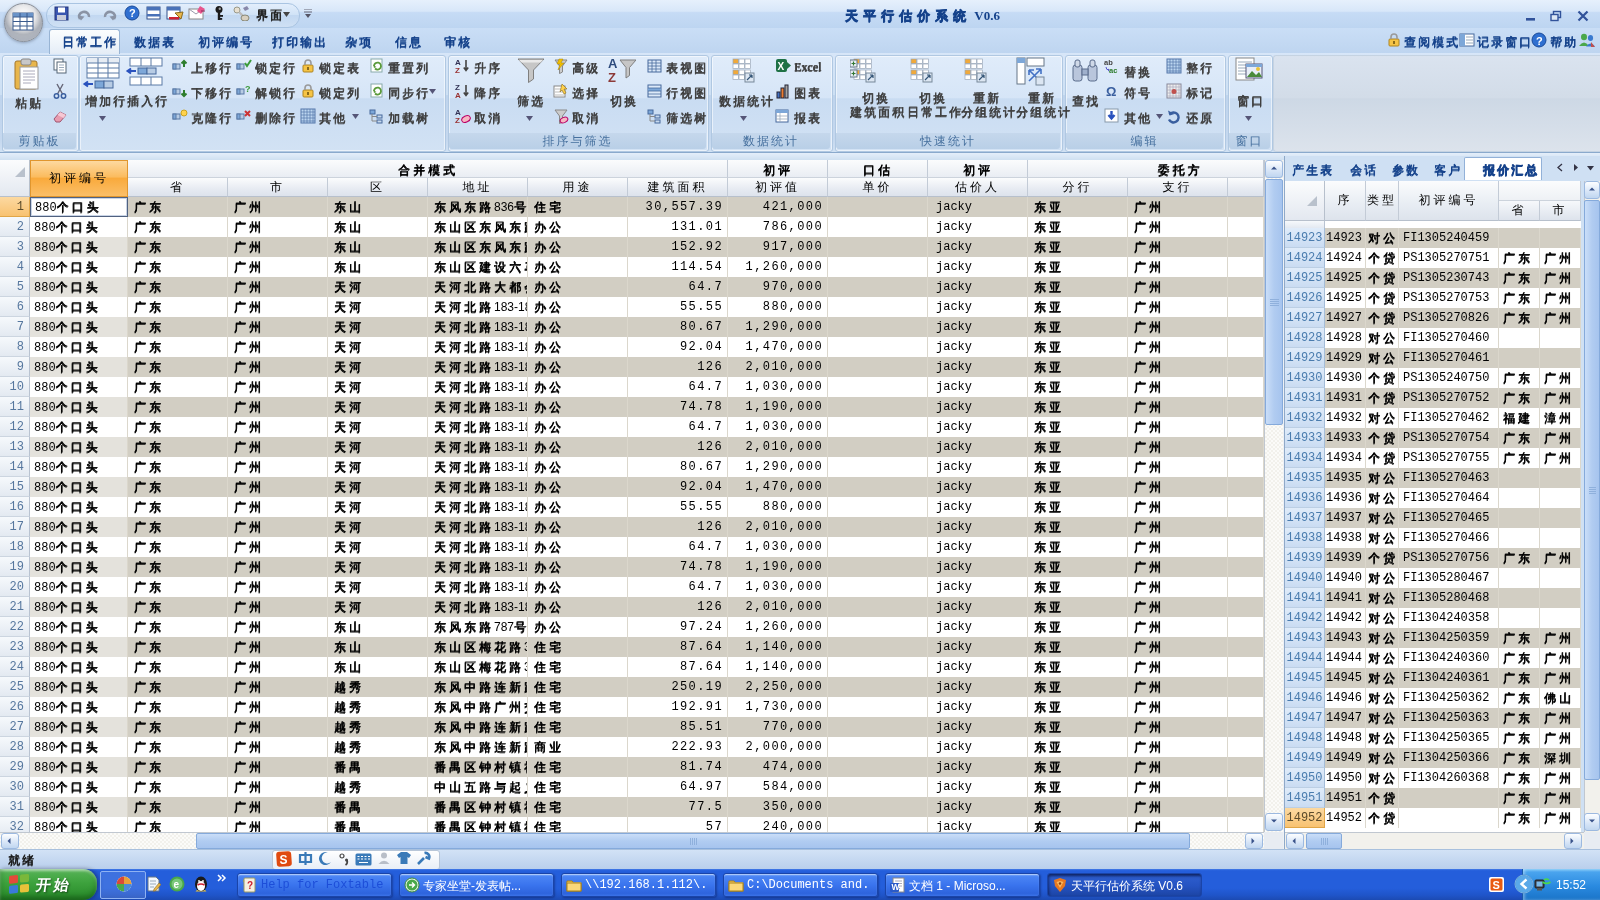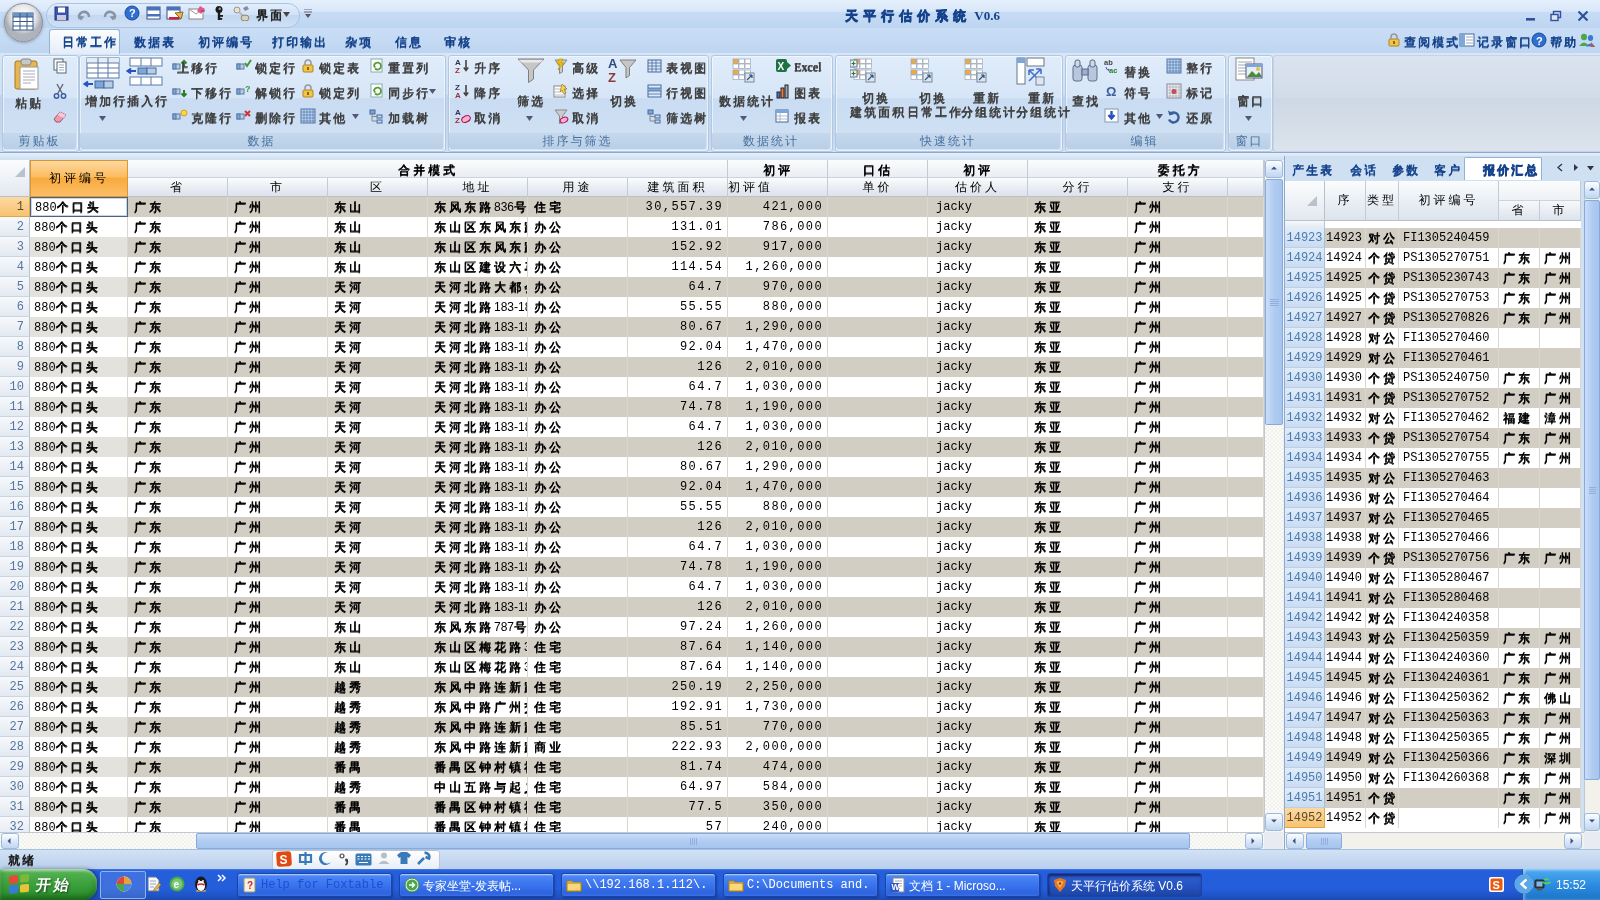--- a/index.html
+++ b/index.html
@@ -125,21 +125,20 @@
       <ellipse cx="12.5" cy="6" rx="2.6" ry="2.9" fill="#3a7ad0"></ellipse>
       <path d="M8 14.5 q4.5 -6 9 0 z" fill="#3a7ad0"></path>
       <path d="M13 10 l4 5 h-4 z" fill="#c0504d"></path>
     </svg>
 <div class="a" style="left:0;top:53px;width:1600px;height:99px;background:linear-gradient(#d7e6f8 0%,#cde0f4 42%,#bfd4ed 43%,#c5d8ef 88%,#d0e1f3 100%);border-bottom:1px solid #8aa9cc"></div>
 <div class="a" style="left:1273px;top:55px;width:326px;height:95px;border:1px solid #c5d3e2;border-right:none;border-radius:3px 0 0 3px;background:linear-gradient(#dae3ef 0%,#d2dce8 44%,#cdd8e5 45%,#dce3ec 100%)"></div>
 <div class="a" style="left:0;top:153px;width:1600px;height:7px;background:linear-gradient(#e4eefa,#cfe0f1);border-bottom:1px solid #93b2d4"></div>
 <div class="a" style="left:2px;top:55px;width:75px;height:95px;border:1px solid #b0c8e2;border-radius:3px;background:linear-gradient(#e0ecfa 0%,#d6e5f7 44%,#c9dcf2 45%,#d2e2f4 100%);box-shadow:inset 0 0 0 1px rgba(255,255,255,.55)"></div>
 <div class="a" style="left:3px;top:133px;width:73px;height:16px;background:linear-gradient(#c5d7ec,#b9cfe7);border-radius:0 0 3px 3px;text-align:center;color:#46709e;line-height:16px;letter-spacing:2px;overflow:hidden">剪贴板</div>
 <div class="a" style="left:79px;top:55px;width:365px;height:95px;border:1px solid #b0c8e2;border-radius:3px;background:linear-gradient(#e0ecfa 0%,#d6e5f7 44%,#c9dcf2 45%,#d2e2f4 100%);box-shadow:inset 0 0 0 1px rgba(255,255,255,.55)"></div>
-<div class="a" style="left:80px;top:133px;width:363px;height:16px;background:linear-gradient(#c5d7ec,#b9cfe7);border-radius:0 0 3px 3px;text-align:center;color:#46709e;line-height:16px;letter-spacing:2px;overflow:hidden">数据</div>
 <div class="a" style="left:448px;top:55px;width:259px;height:95px;border:1px solid #b0c8e2;border-radius:3px;background:linear-gradient(#e0ecfa 0%,#d6e5f7 44%,#c9dcf2 45%,#d2e2f4 100%);box-shadow:inset 0 0 0 1px rgba(255,255,255,.55)"></div>
 <div class="a" style="left:449px;top:133px;width:257px;height:16px;background:linear-gradient(#c5d7ec,#b9cfe7);border-radius:0 0 3px 3px;text-align:center;color:#46709e;line-height:16px;letter-spacing:2px;overflow:hidden">排序与筛选</div>
 <div class="a" style="left:711px;top:55px;width:120px;height:95px;border:1px solid #b0c8e2;border-radius:3px;background:linear-gradient(#e0ecfa 0%,#d6e5f7 44%,#c9dcf2 45%,#d2e2f4 100%);box-shadow:inset 0 0 0 1px rgba(255,255,255,.55)"></div>
 <div class="a" style="left:712px;top:133px;width:118px;height:16px;background:linear-gradient(#c5d7ec,#b9cfe7);border-radius:0 0 3px 3px;text-align:center;color:#46709e;line-height:16px;letter-spacing:2px;overflow:hidden">数据统计</div>
 <div class="a" style="left:835px;top:55px;width:226px;height:95px;border:1px solid #b0c8e2;border-radius:3px;background:linear-gradient(#e0ecfa 0%,#d6e5f7 44%,#c9dcf2 45%,#d2e2f4 100%);box-shadow:inset 0 0 0 1px rgba(255,255,255,.55)"></div>
 <div class="a" style="left:836px;top:133px;width:224px;height:16px;background:linear-gradient(#c5d7ec,#b9cfe7);border-radius:0 0 3px 3px;text-align:center;color:#46709e;line-height:16px;letter-spacing:2px;overflow:hidden">快速统计</div>
 <div class="a" style="left:1065px;top:55px;width:159px;height:95px;border:1px solid #b0c8e2;border-radius:3px;background:linear-gradient(#e0ecfa 0%,#d6e5f7 44%,#c9dcf2 45%,#d2e2f4 100%);box-shadow:inset 0 0 0 1px rgba(255,255,255,.55)"></div>
 <div class="a" style="left:1066px;top:133px;width:157px;height:16px;background:linear-gradient(#c5d7ec,#b9cfe7);border-radius:0 0 3px 3px;text-align:center;color:#46709e;line-height:16px;letter-spacing:2px;overflow:hidden">编辑</div>
 <div class="a" style="left:1228px;top:55px;width:43px;height:95px;border:1px solid #b0c8e2;border-radius:3px;background:linear-gradient(#e0ecfa 0%,#d6e5f7 44%,#c9dcf2 45%,#d2e2f4 100%);box-shadow:inset 0 0 0 1px rgba(255,255,255,.55)"></div>
 <div class="a" style="left:1229px;top:133px;width:41px;height:16px;background:linear-gradient(#c5d7ec,#b9cfe7);border-radius:0 0 3px 3px;text-align:center;color:#46709e;line-height:16px;letter-spacing:2px;overflow:hidden">窗口</div>
@@ -184,21 +183,21 @@
       <rect x="23" y="11" width="9" height="6" fill="#b8cce4" stroke="#46699c"></rect>
       <rect x="6" y="20" width="32" height="8" fill="#fff" stroke="#5a7aa6"></rect>
       <path d="M17 20 v8 M27 20 v8" stroke="#5a7aa6"></path>
     </svg>
 <div class="a cj2 gbtn" style="left:127px;top:93px">插入行</div>
 <svg class="a" style="left:172px;top:58px" width="16" height="16" viewBox="0 0 16 16">
       <rect x="1" y="6" width="7" height="5" fill="#b8cce4" stroke="#5b7aa6"></rect>
       <rect x="1" y="6" width="3" height="5" fill="#7da7d8" stroke="#5b7aa6"></rect>
       <path d="M12 9V3 M9.5 5.5 L12 3 L14.5 5.5" stroke="#2d7d2d" stroke-width="2" fill="none"></path>
     </svg>
-<div class="a cj2 gbtn" style="left:177px;top:60px">上移行</div>
+<div class="a cj2 gbtn" style="left:191px;top:60px">上移行</div>
 <svg class="a" style="left:172px;top:83px" width="16" height="16" viewBox="0 0 16 16">
       <rect x="1" y="6" width="7" height="5" fill="#b8cce4" stroke="#5b7aa6"></rect>
       <rect x="1" y="6" width="3" height="5" fill="#7da7d8" stroke="#5b7aa6"></rect>
       <path d="M12 7v6 M9.5 10.5 L12 13 L14.5 10.5" stroke="#2d7d2d" stroke-width="2" fill="none"></path>
     </svg>
 <div class="a cj2 gbtn" style="left:191px;top:85px">下移行</div>
 <svg class="a" style="left:172px;top:108px" width="16" height="16" viewBox="0 0 16 16">
       <rect x="1" y="6" width="7" height="5" fill="#b8cce4" stroke="#5b7aa6"></rect>
       <rect x="1" y="6" width="3" height="5" fill="#7da7d8" stroke="#5b7aa6"></rect>
       <circle cx="12" cy="5" r="3" fill="#ffd24d" stroke="#caa21e"></circle>
@@ -505,21 +504,21 @@
 <div class="a" style="left:928px;top:160px;width:100px;height:18px;background:linear-gradient(#fbfcfd,#e9edf3);border-right:1px solid #c3cbd6;border-bottom:1px solid #ccd3dc;box-sizing:border-box"></div>
 <div class="a cj" style="left:978px;top:162px;width:120px;margin-left:-60px;text-align:center">初评</div>
 <div class="a" style="left:1028px;top:160px;width:236px;height:18px;background:linear-gradient(#fbfcfd,#e9edf3);border-right:1px solid #c3cbd6;border-bottom:1px solid #ccd3dc;box-sizing:border-box"></div>
 <div class="a cj" style="left:1180px;top:162px;width:120px;margin-left:-60px;text-align:center">委托方</div>
 <div class="a" style="left:128px;top:178px;width:100px;height:19px;background:linear-gradient(#fbfcfd,#e7ebf2 60%,#dde3ec);border-right:1px solid #c3cbd6;border-bottom:1px solid #b7c0cc;box-sizing:border-box;text-align:center;line-height:18px;letter-spacing:3px">省</div>
 <div class="a" style="left:228px;top:178px;width:100px;height:19px;background:linear-gradient(#fbfcfd,#e7ebf2 60%,#dde3ec);border-right:1px solid #c3cbd6;border-bottom:1px solid #b7c0cc;box-sizing:border-box;text-align:center;line-height:18px;letter-spacing:3px">市</div>
 <div class="a" style="left:328px;top:178px;width:100px;height:19px;background:linear-gradient(#fbfcfd,#e7ebf2 60%,#dde3ec);border-right:1px solid #c3cbd6;border-bottom:1px solid #b7c0cc;box-sizing:border-box;text-align:center;line-height:18px;letter-spacing:3px">区</div>
 <div class="a" style="left:428px;top:178px;width:100px;height:19px;background:linear-gradient(#fbfcfd,#e7ebf2 60%,#dde3ec);border-right:1px solid #c3cbd6;border-bottom:1px solid #b7c0cc;box-sizing:border-box;text-align:center;line-height:18px;letter-spacing:3px">地址</div>
 <div class="a" style="left:528px;top:178px;width:100px;height:19px;background:linear-gradient(#fbfcfd,#e7ebf2 60%,#dde3ec);border-right:1px solid #c3cbd6;border-bottom:1px solid #b7c0cc;box-sizing:border-box;text-align:center;line-height:18px;letter-spacing:3px">用途</div>
 <div class="a" style="left:628px;top:178px;width:100px;height:19px;background:linear-gradient(#fbfcfd,#e7ebf2 60%,#dde3ec);border-right:1px solid #c3cbd6;border-bottom:1px solid #b7c0cc;box-sizing:border-box;text-align:center;line-height:18px;letter-spacing:3px">建筑面积</div>
-<div class="a" style="left:728px;top:178px;width:100px;height:19px;background:linear-gradient(#fbfcfd,#e7ebf2 60%,#dde3ec);border-right:1px solid #c3cbd6;border-bottom:1px solid #b7c0cc;box-sizing:border-box;text-align:left;line-height:18px;letter-spacing:3px">初评值</div>
+<div class="a" style="left:728px;top:178px;width:100px;height:19px;background:linear-gradient(#fbfcfd,#e7ebf2 60%,#dde3ec);border-right:1px solid #c3cbd6;border-bottom:1px solid #b7c0cc;box-sizing:border-box;text-align:center;line-height:18px;letter-spacing:3px">初评值</div>
 <div class="a" style="left:828px;top:178px;width:100px;height:19px;background:linear-gradient(#fbfcfd,#e7ebf2 60%,#dde3ec);border-right:1px solid #c3cbd6;border-bottom:1px solid #b7c0cc;box-sizing:border-box;text-align:center;line-height:18px;letter-spacing:3px">单价</div>
 <div class="a" style="left:928px;top:178px;width:100px;height:19px;background:linear-gradient(#fbfcfd,#e7ebf2 60%,#dde3ec);border-right:1px solid #c3cbd6;border-bottom:1px solid #b7c0cc;box-sizing:border-box;text-align:center;line-height:18px;letter-spacing:3px">估价人</div>
 <div class="a" style="left:1028px;top:178px;width:100px;height:19px;background:linear-gradient(#fbfcfd,#e7ebf2 60%,#dde3ec);border-right:1px solid #c3cbd6;border-bottom:1px solid #b7c0cc;box-sizing:border-box;text-align:center;line-height:18px;letter-spacing:3px">分行</div>
 <div class="a" style="left:1128px;top:178px;width:100px;height:19px;background:linear-gradient(#fbfcfd,#e7ebf2 60%,#dde3ec);border-right:1px solid #c3cbd6;border-bottom:1px solid #b7c0cc;box-sizing:border-box;text-align:center;line-height:18px;letter-spacing:3px">支行</div>
 <div class="a" style="left:1228px;top:178px;width:36px;height:19px;background:linear-gradient(#fbfcfd,#e7ebf2 60%,#dde3ec);border-right:1px solid #c3cbd6;border-bottom:1px solid #b7c0cc;box-sizing:border-box;text-align:center;line-height:18px;letter-spacing:3px"></div>
 <div class="row gray" style="top:197px;height:20px;overflow:hidden"><span class="c rh" style="width:30px;background:linear-gradient(#fcd9a1,#f8c271);border-right:1px solid #e0a648;border-bottom:1px solid #e0a648;color:#5a4a2a">1</span><span class="c mono" style="width:98px;background:#fff;border:1px solid #50617f;box-shadow:inset 0 0 0 1px #c9d4e6;padding-left:4px;line-height:18px">880<span class="cj">个口头</span></span><span class="c d cj" style="width:100px;padding-left:6px">广东</span><span class="c d cj" style="width:100px;padding-left:6px">广州</span><span class="c d cj" style="width:100px;padding-left:6px">东山</span><span class="c d" style="width:100px;padding-left:6px"><span class="cj">东</span><span class="cj">风</span><span class="cj">东</span><span class="cj">路</span>836<span class="cj">号</span></span><span class="c d cj" style="width:100px;padding-left:6px">住宅</span><span class="c d mono" style="width:100px;padding-right:4px;text-align:right;letter-spacing:1.4px">30,557.39</span><span class="c d mono" style="width:100px;padding-right:4px;text-align:right;letter-spacing:1.4px">421,000</span><span class="c d" style="width:100px"></span><span class="c d mono" style="width:100px;padding-left:8px">jacky</span><span class="c d cj" style="width:100px;padding-left:6px">东亚</span><span class="c d cj" style="width:100px;padding-left:6px">广州</span><span class="c d" style="width:36px"></span></div>
 <div class="row white" style="top:217px;height:20px;overflow:hidden"><span class="c rh" style="width:30px;">2</span><span class="c d mono" style="width:98px;padding-left:4px;background:#fff;">880<span class="cj">个口头</span></span><span class="c d cj" style="width:100px;padding-left:6px">广东</span><span class="c d cj" style="width:100px;padding-left:6px">广州</span><span class="c d cj" style="width:100px;padding-left:6px">东山</span><span class="c d" style="width:100px;padding-left:6px"><span class="cj">东</span><span class="cj">山</span><span class="cj">区</span><span class="cj">东</span><span class="cj">风</span><span class="cj">东</span><span class="cj">路</span>8</span><span class="c d cj" style="width:100px;padding-left:6px">办公</span><span class="c d mono" style="width:100px;padding-right:4px;text-align:right;letter-spacing:1.4px">131.01</span><span class="c d mono" style="width:100px;padding-right:4px;text-align:right;letter-spacing:1.4px">786,000</span><span class="c d" style="width:100px"></span><span class="c d mono" style="width:100px;padding-left:8px">jacky</span><span class="c d cj" style="width:100px;padding-left:6px">东亚</span><span class="c d cj" style="width:100px;padding-left:6px">广州</span><span class="c d" style="width:36px"></span></div>
 <div class="row gray" style="top:237px;height:20px;overflow:hidden"><span class="c rh" style="width:30px;">3</span><span class="c d mono" style="width:98px;padding-left:4px;background:#e4e2dc;">880<span class="cj">个口头</span></span><span class="c d cj" style="width:100px;padding-left:6px">广东</span><span class="c d cj" style="width:100px;padding-left:6px">广州</span><span class="c d cj" style="width:100px;padding-left:6px">东山</span><span class="c d" style="width:100px;padding-left:6px"><span class="cj">东</span><span class="cj">山</span><span class="cj">区</span><span class="cj">东</span><span class="cj">风</span><span class="cj">东</span><span class="cj">路</span>8</span><span class="c d cj" style="width:100px;padding-left:6px">办公</span><span class="c d mono" style="width:100px;padding-right:4px;text-align:right;letter-spacing:1.4px">152.92</span><span class="c d mono" style="width:100px;padding-right:4px;text-align:right;letter-spacing:1.4px">917,000</span><span class="c d" style="width:100px"></span><span class="c d mono" style="width:100px;padding-left:8px">jacky</span><span class="c d cj" style="width:100px;padding-left:6px">东亚</span><span class="c d cj" style="width:100px;padding-left:6px">广州</span><span class="c d" style="width:36px"></span></div>
 <div class="row white" style="top:257px;height:20px;overflow:hidden"><span class="c rh" style="width:30px;">4</span><span class="c d mono" style="width:98px;padding-left:4px;background:#fff;">880<span class="cj">个口头</span></span><span class="c d cj" style="width:100px;padding-left:6px">广东</span><span class="c d cj" style="width:100px;padding-left:6px">广州</span><span class="c d cj" style="width:100px;padding-left:6px">东山</span><span class="c d" style="width:100px;padding-left:6px"><span class="cj">东</span><span class="cj">山</span><span class="cj">区</span><span class="cj">建</span><span class="cj">设</span><span class="cj">六</span><span class="cj">马</span></span><span class="c d cj" style="width:100px;padding-left:6px">办公</span><span class="c d mono" style="width:100px;padding-right:4px;text-align:right;letter-spacing:1.4px">114.54</span><span class="c d mono" style="width:100px;padding-right:4px;text-align:right;letter-spacing:1.4px">1,260,000</span><span class="c d" style="width:100px"></span><span class="c d mono" style="width:100px;padding-left:8px">jacky</span><span class="c d cj" style="width:100px;padding-left:6px">东亚</span><span class="c d cj" style="width:100px;padding-left:6px">广州</span><span class="c d" style="width:36px"></span></div>
 <div class="row gray" style="top:277px;height:20px;overflow:hidden"><span class="c rh" style="width:30px;">5</span><span class="c d mono" style="width:98px;padding-left:4px;background:#e4e2dc;">880<span class="cj">个口头</span></span><span class="c d cj" style="width:100px;padding-left:6px">广东</span><span class="c d cj" style="width:100px;padding-left:6px">广州</span><span class="c d cj" style="width:100px;padding-left:6px">天河</span><span class="c d" style="width:100px;padding-left:6px"><span class="cj">天</span><span class="cj">河</span><span class="cj">北</span><span class="cj">路</span><span class="cj">大</span><span class="cj">都</span><span class="cj">会</span></span><span class="c d cj" style="width:100px;padding-left:6px">办公</span><span class="c d mono" style="width:100px;padding-right:4px;text-align:right;letter-spacing:1.4px">64.7</span><span class="c d mono" style="width:100px;padding-right:4px;text-align:right;letter-spacing:1.4px">970,000</span><span class="c d" style="width:100px"></span><span class="c d mono" style="width:100px;padding-left:8px">jacky</span><span class="c d cj" style="width:100px;padding-left:6px">东亚</span><span class="c d cj" style="width:100px;padding-left:6px">广州</span><span class="c d" style="width:36px"></span></div>

